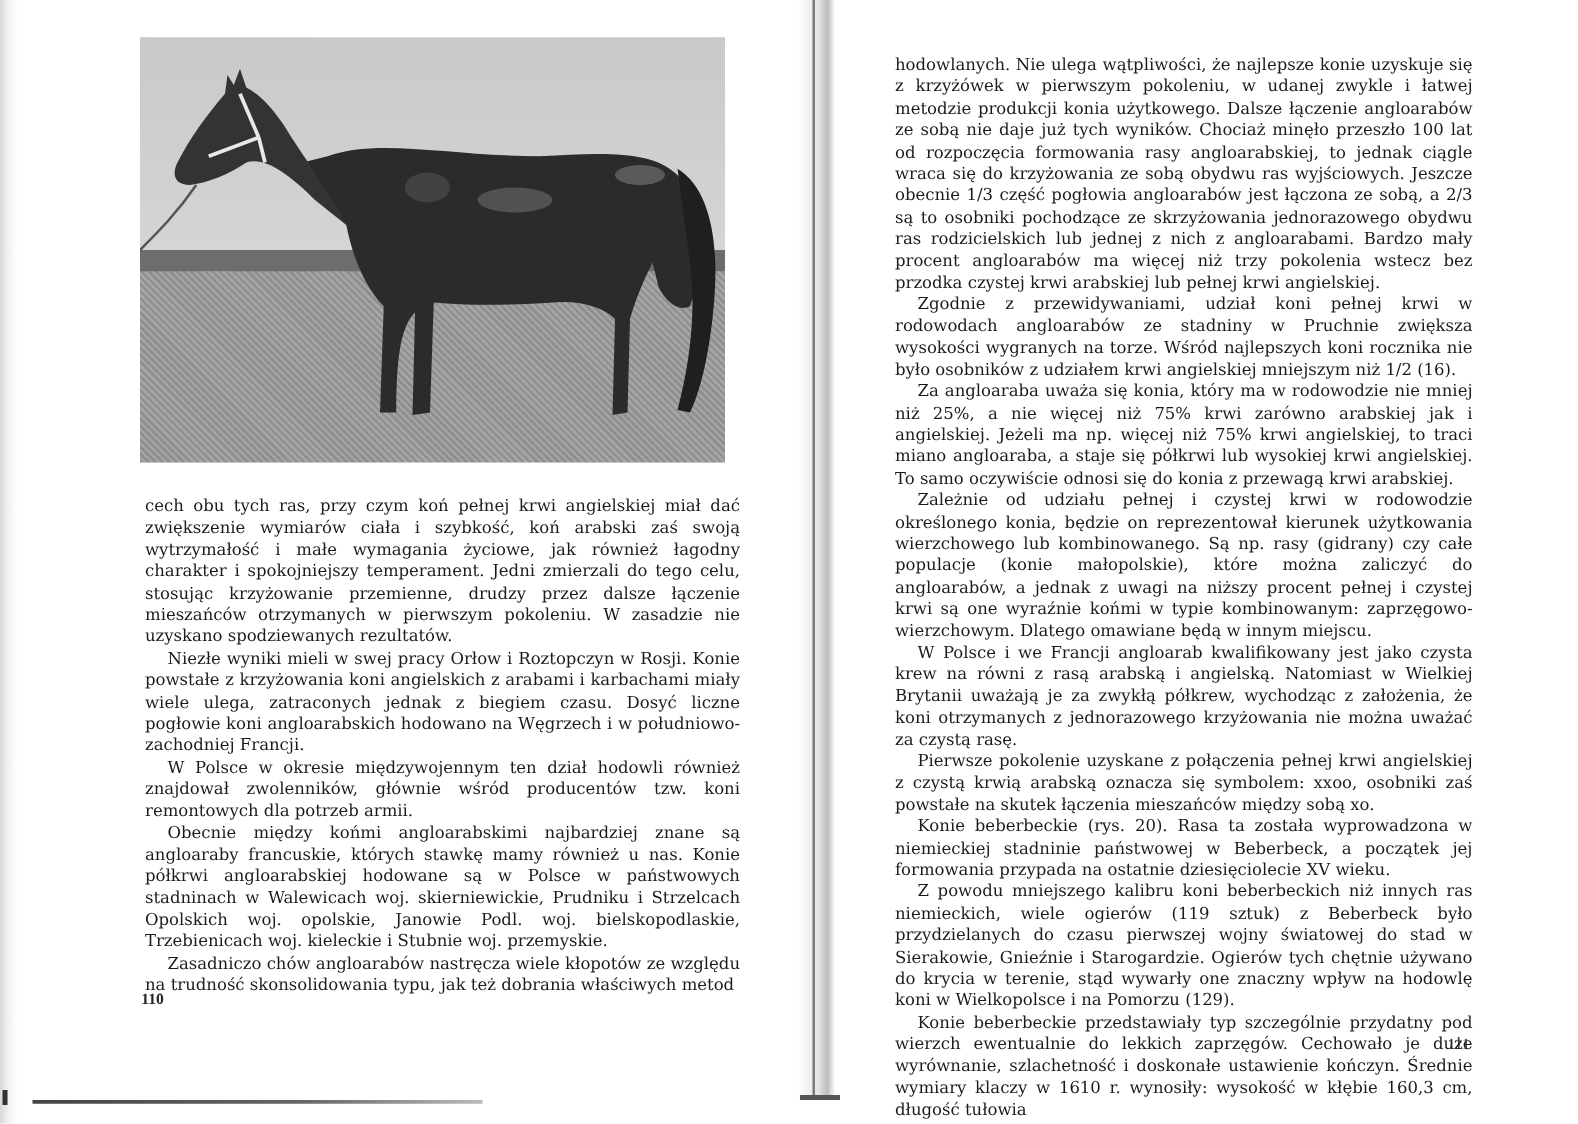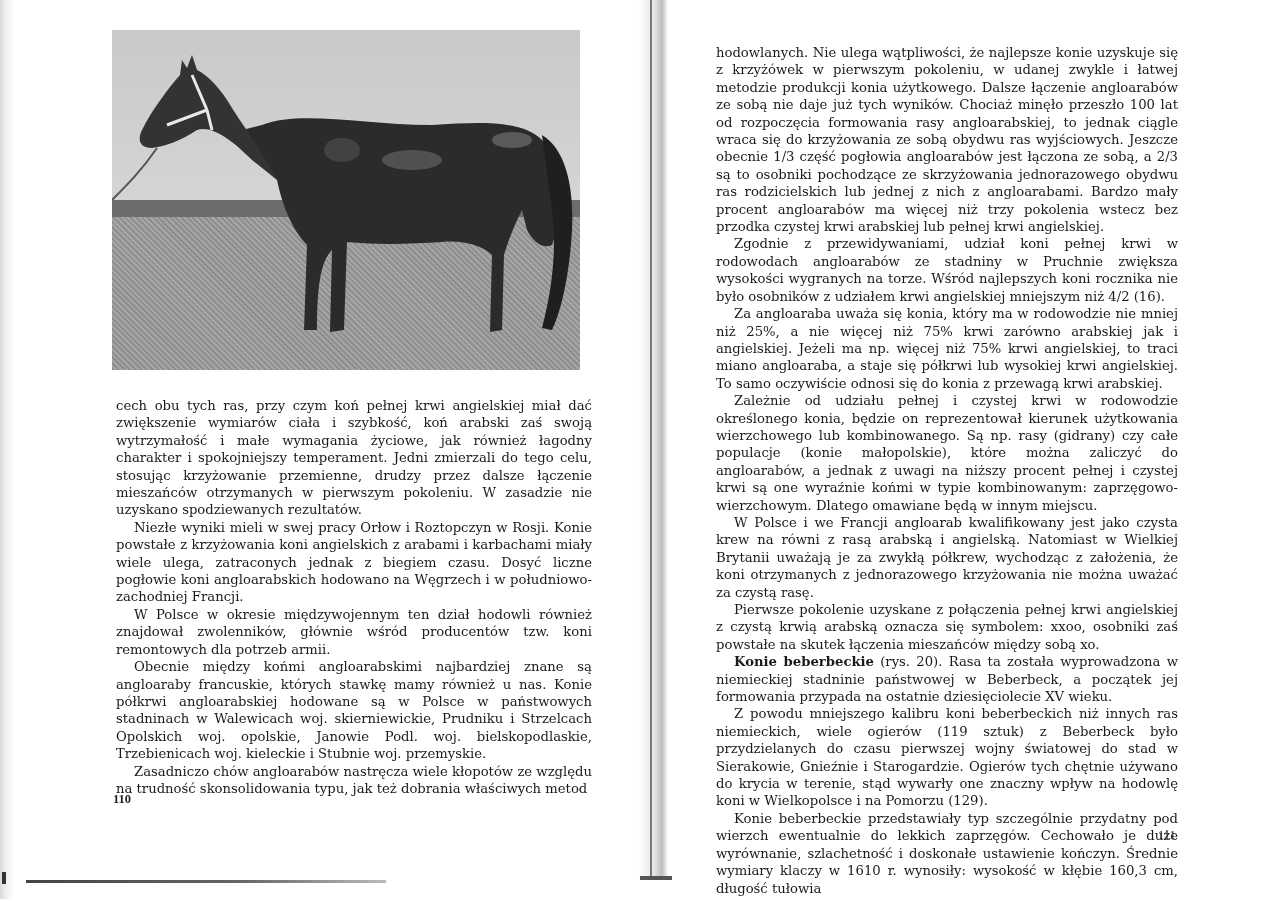--- a/index.html
+++ b/index.html
@@ -43,21 +43,21 @@
   .caption {
     font-family: "Liberation Serif", "DejaVu Serif", serif; font-weight: bold;
     font-size: 9.6px; line-height: 12px; text-align: justify; margin-top: 6px; width: 480px; color: #111;
   }
   .body-text {
     font-size: 13.2px; line-height: 17.4px; text-align: justify; margin: 4px; color: #1a1a1a;
   }
   .page-left .body-text { margin-top: 27px; }
   .para { margin: 0; text-indent: 0; }
   .para.indent { text-indent: 18px; }
-  .bold-term { font-weight: bold; }
+  .bold-term { font-weight: normal; }
 
   .page-num { position: absolute; font-size: 12.5px; font-family: "Liberation Serif", serif; color: #222; }
   .page-num.left { left: 113px; top: 792px; font-weight: bold; }
   .page-num.right { left: 1158px; top: 828px; text-align: center; }
 </style>
 </head>
 <body>
 
 <div class="spread">
   <div class="left-edge"></div>
@@ -97,21 +97,21 @@
       <p class="para indent">W Polsce w okresie międzywojennym ten dział hodowli również znajdował zwolenników, głównie wśród producentów tzw. koni remontowych dla potrzeb armii.</p>
       <p class="para indent">Obecnie między końmi angloarabskimi najbardziej znane są angloaraby francuskie, których stawkę mamy również u nas. Konie półkrwi angloarabskiej hodowane są w Polsce w państwowych stadninach w Walewicach woj. skierniewickie, Prudniku i Strzelcach Opolskich woj. opolskie, Janowie Podl. woj. bielskopodlaskie, Trzebienicach woj. kieleckie i Stubnie woj. przemyskie.</p>
       <p class="para indent">Zasadniczo chów angloarabów nastręcza wiele kłopotów ze względu na trudność skonsolidowania typu, jak też dobrania właściwych metod</p>
     </div>
   </div>
   <div class="page-num left">110</div>
 
   <div class="page page-right">
     <div class="body-text">
       <p class="para">hodowlanych. Nie ulega wątpliwości, że najlepsze konie uzyskuje się z krzyżówek w pierwszym pokoleniu, w udanej zwykle i łatwej metodzie produkcji konia użytkowego. Dalsze łączenie angloarabów ze sobą nie daje już tych wyników. Chociaż minęło przeszło 100 lat od rozpoczęcia formowania rasy angloarabskiej, to jednak ciągle wraca się do krzyżowania ze sobą obydwu ras wyjściowych. Jeszcze obecnie 1/3 część pogłowia angloarabów jest łączona ze sobą, a 2/3 są to osobniki pochodzące ze skrzyżowania jednorazowego obydwu ras rodzicielskich lub jednej z nich z angloarabami. Bardzo mały procent angloarabów ma więcej niż trzy pokolenia wstecz bez przodka czystej krwi arabskiej lub pełnej krwi angielskiej.</p>
-      <p class="para indent">Zgodnie z przewidywaniami, udział koni pełnej krwi w rodowodach angloarabów ze stadniny w Pruchnie zwiększa wysokości wygranych na torze. Wśród najlepszych koni rocznika nie było osobników z udziałem krwi angielskiej mniejszym niż 4/2 (16).</p>
+      <p class="para indent">Zgodnie z przewidywaniami, udział koni pełnej krwi w rodowodach angloarabów ze stadniny w Pruchnie zwiększa wysokości wygranych na torze. Wśród najlepszych koni rocznika nie było osobników z udziałem krwi angielskiej mniejszym niż 1/2 (16).</p>
       <p class="para indent">Za angloaraba uważa się konia, który ma w rodowodzie nie mniej niż 25%, a nie więcej niż 75% krwi zarówno arabskiej jak i angielskiej. Jeżeli ma np. więcej niż 75% krwi angielskiej, to traci miano angloaraba, a staje się półkrwi lub wysokiej krwi angielskiej. To samo oczywiście odnosi się do konia z przewagą krwi arabskiej.</p>
       <p class="para indent">Zależnie od udziału pełnej i czystej krwi w rodowodzie określonego konia, będzie on reprezentował kierunek użytkowania wierzchowego lub kombinowanego. Są np. rasy (gidrany) czy całe populacje (konie małopolskie), które można zaliczyć do angloarabów, a jednak z uwagi na niższy procent pełnej i czystej krwi są one wyraźnie końmi w typie kombinowanym: zaprzęgowo-wierzchowym. Dlatego omawiane będą w innym miejscu.</p>
       <p class="para indent">W Polsce i we Francji angloarab kwalifikowany jest jako czysta krew na równi z rasą arabską i angielską. Natomiast w Wielkiej Brytanii uważają je za zwykłą półkrew, wychodząc z założenia, że koni otrzymanych z jednorazowego krzyżowania nie można uważać za czystą rasę.</p>
       <p class="para indent">Pierwsze pokolenie uzyskane z połączenia pełnej krwi angielskiej z czystą krwią arabską oznacza się symbolem: xxoo, osobniki zaś powstałe na skutek łączenia mieszańców między sobą xo.</p>
       <p class="para indent"><span class="bold-term">Konie beberbeckie</span><span> (rys. 20). Rasa ta została wyprowadzona w niemieckiej stadninie państwowej w Beberbeck, a początek jej formowania przypada na ostatnie dziesięciolecie XV wieku.</span></p>
       <p class="para indent">Z powodu mniejszego kalibru koni beberbeckich niż innych ras niemieckich, wiele ogierów (119 sztuk) z Beberbeck było przydzielanych do czasu pierwszej wojny światowej do stad w Sierakowie, Gnieźnie i Starogardzie. Ogierów tych chętnie używano do krycia w terenie, stąd wywarły one znaczny wpływ na hodowlę koni w Wielkopolsce i na Pomorzu (129).</p>
       <p class="para indent">Konie beberbeckie przedstawiały typ szczególnie przydatny pod wierzch ewentualnie do lekkich zaprzęgów. Cechowało je duże wyrównanie, szlachetność i doskonałe ustawienie kończyn. Średnie wymiary klaczy w 1610 r. wynosiły: wysokość w kłębie 160,3 cm, długość tułowia</p>
     </div>
   </div>
   <div class="page-num right">111</div>

